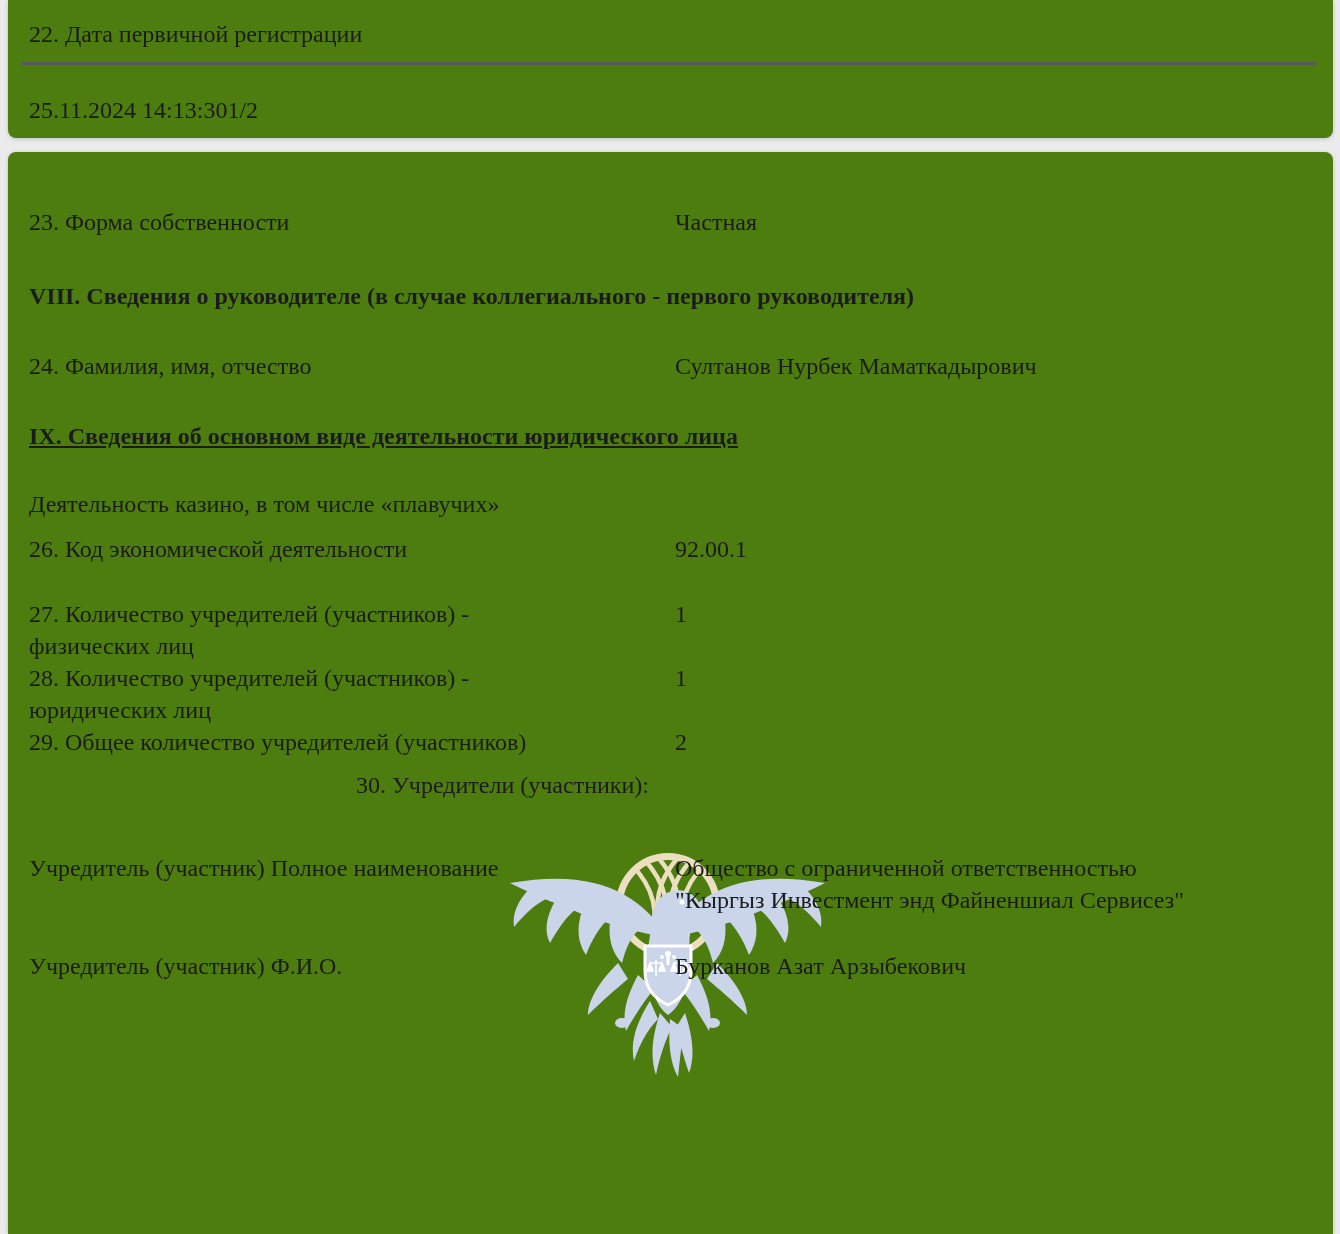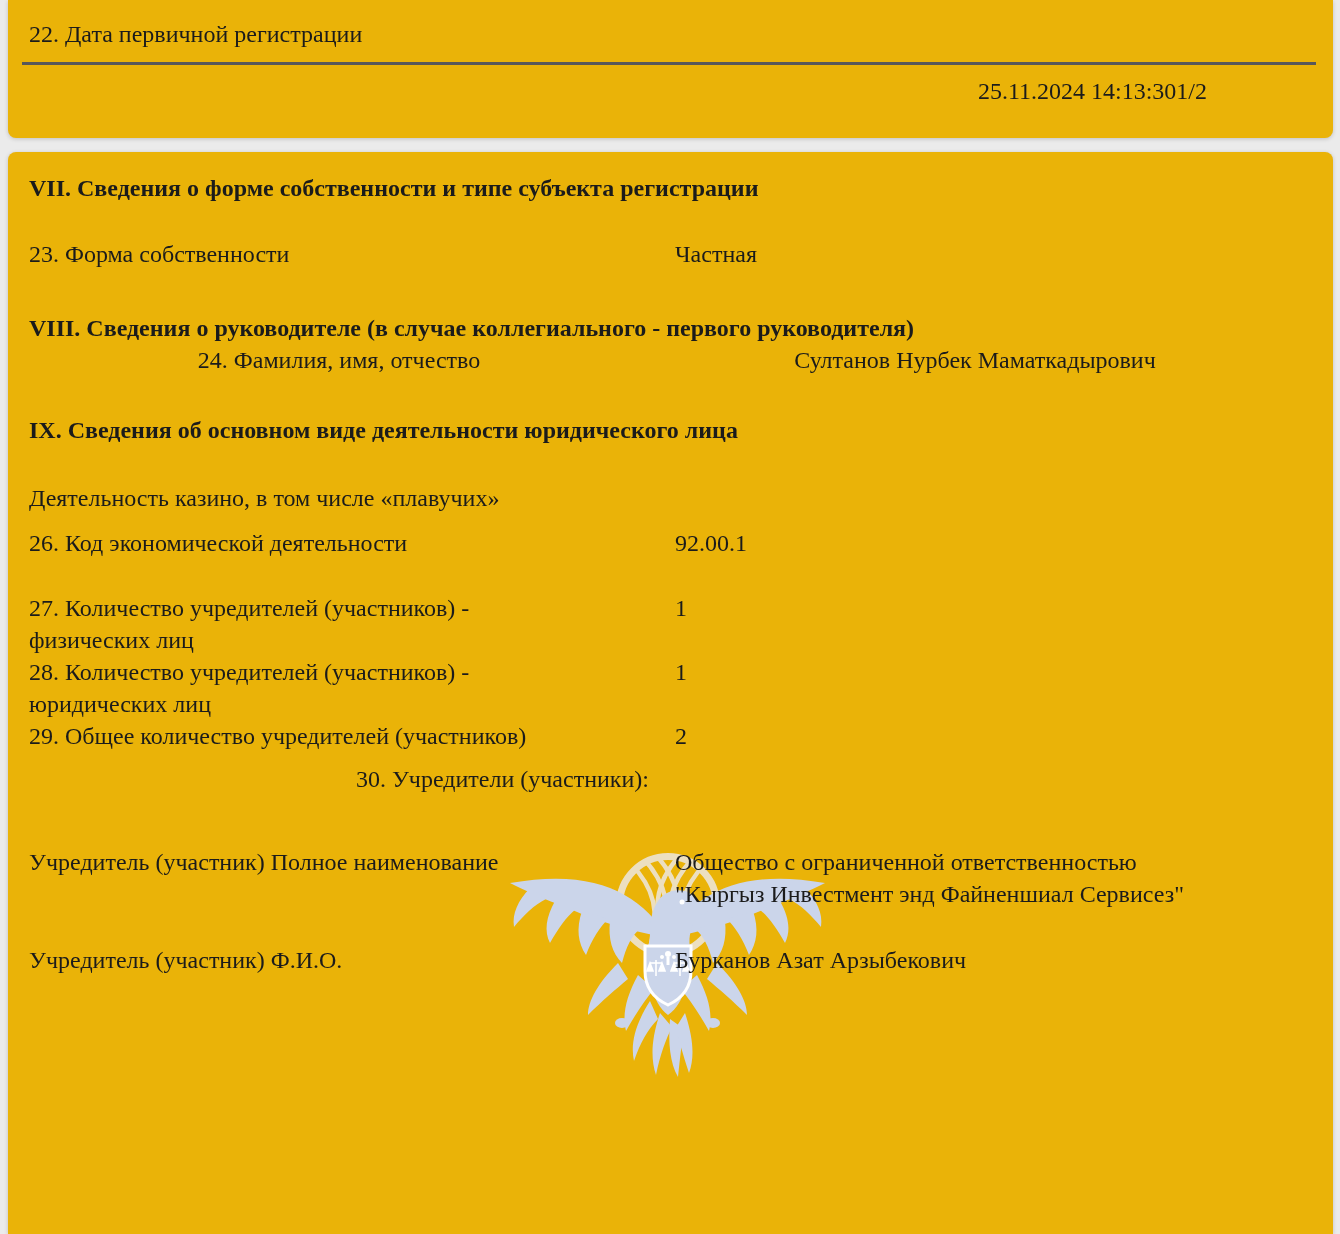--- a/index.html
+++ b/index.html
@@ -9,21 +9,21 @@
     width: 1340px;
     height: 1234px;
     overflow: hidden;
     font-family: "Liberation Serif", "DejaVu Serif", serif;
     color: #1b1b1b;
   }
   .page {
     position: absolute;
     left: 8px;
     width: 1325px;
-    background: #eab308;
+    background: #4d7c0f;
     box-shadow: 0 1px 4px rgba(0,0,0,0.18);
     box-sizing: border-box;
   }
   .page1 {
     top: 0;
     height: 138px;
     border-radius: 0 0 8px 8px;
   }
   .page2 {
     top: 152px;
@@ -57,24 +57,24 @@
     line-height: 32px;
     font-weight: bold;
   }
   .rule {
     height: 0;
     border-top: 3px solid #58585a;
     margin: 12px 17px 0 14px;
   }
   .footer {
     display: flex;
-    justify-content: flex-end;
+    justify-content: flex-start;
     padding-left: 21px;
     padding-right: 126px;
-    margin-top: 10px;
+    margin-top: 29px;
     font-size: 24px;
     line-height: 32px;
     font-family: Liberation Serif, serif;
   }
   .p1-row22 { padding-top: 18px; }
   .watermark {
     position: absolute;
     left: 492px;
     top: 691px;
     width: 335px;
@@ -152,35 +152,34 @@
       <path d="M162,120 L165,128 L159,128 Z"></path>
       <line x1="180" y1="117" x2="180" y2="133"></line>
       <line x1="174" y1="120" x2="186" y2="120"></line>
       <path d="M174,120 L177,128 L171,128 Z"></path>
       <path d="M186,120 L189,128 L183,128 Z"></path>
     </g>
   </svg>
 
   <div class="content" style="padding-top:20px;">
 
-    <div class="sec-h">VII. Сведения о форме собственности и типе субъекта регистрации</div>
 
     <div class="row" style="margin-top:34px;">
       <div class="lbl">23. Форма собственности</div>
       <div class="val">Частная</div>
     </div>
 
     <div class="sec-h" style="margin-top:42px;">VIII. Сведения о руководителе (в случае коллегиального - первого руководителя)</div>
 
-    <div class="row" style="text-align:center;">
+    <div class="row" style="margin-top:38px;">
       <div class="lbl">24. Фамилия, имя, отчество</div>
       <div class="val">Султанов Нурбек Маматкадырович</div>
     </div>
 
-    <div class="sec-h" style="margin-top:38px;">IX. Сведения об основном виде деятельности юридического лица</div>
+    <div class="sec-h" style="margin-top:38px;text-decoration:underline;">IX. Сведения об основном виде деятельности юридического лица</div>
 
     <div class="row" style="margin-top:36px;">
       <div class="val">Деятельность казино, в том числе «плавучих»</div>
     </div>
 
     <div class="row" style="margin-top:13px;">
       <div class="lbl">26. Код экономической деятельности</div>
       <div class="val">92.00.1</div>
     </div>
 

